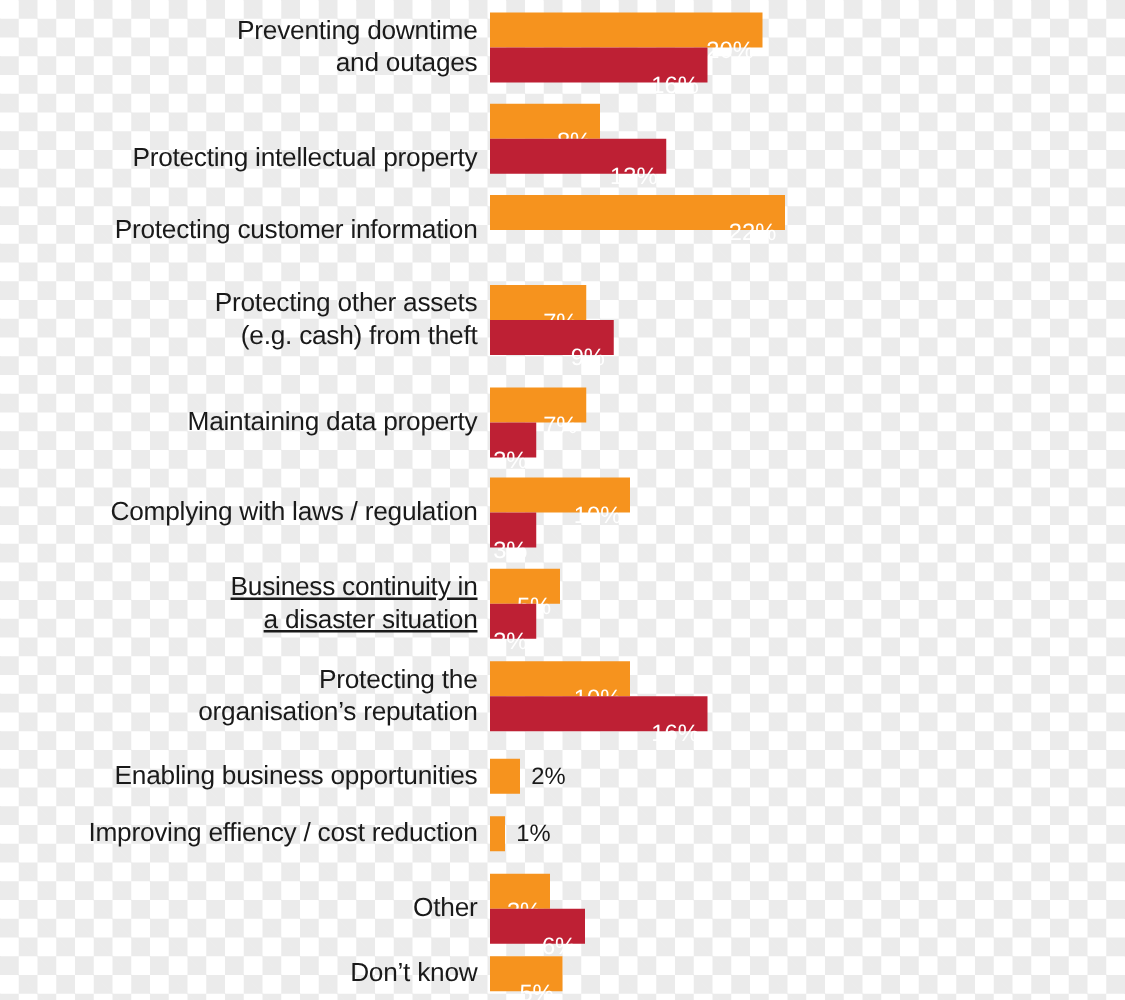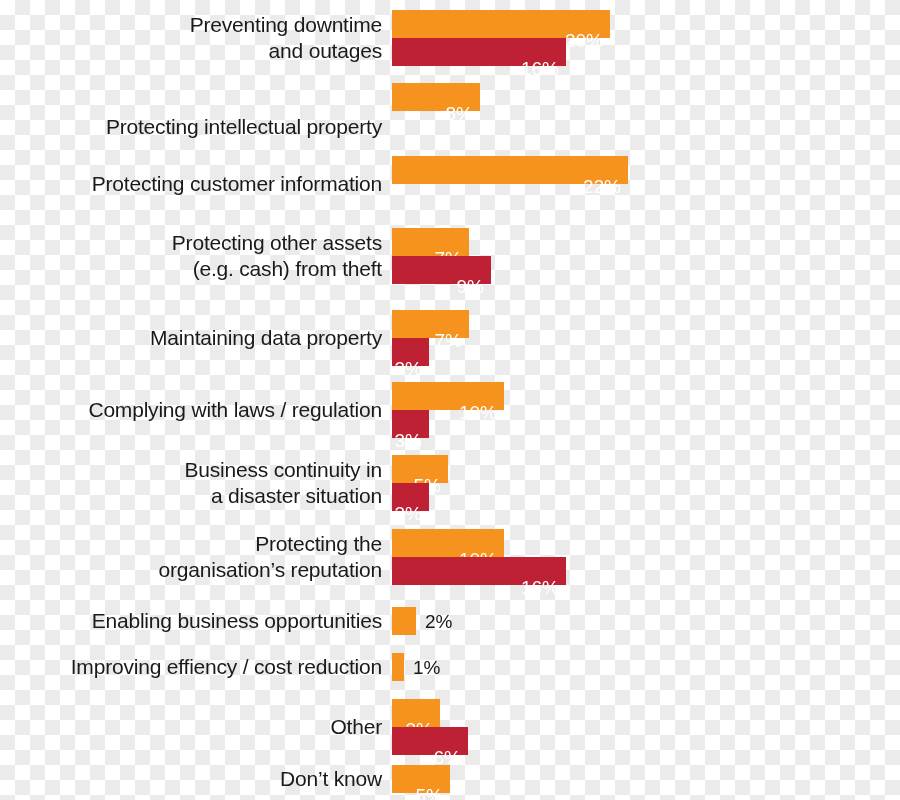--- a/index.html
+++ b/index.html
@@ -97,20 +97,23 @@
           <span class="bar-value-in">16%</span>
         </div>
       </div>
     </div>
     <div class="row" style="top: 83px;">
       <div class="row-label" style="top: 16px; height: 56px; display: flex; flex-direction: column; justify-content: center; align-items: flex-end;">Protecting intellectual property</div>
       <div class="bars">
         <div class="bar bar-orange" style="width: 88px;">
           <span class="bar-value-in">8%</span>
         </div>
+        <div class="bar bar-red" style="width: 141px;">
+          <span class="bar-value-in">13%</span>
+        </div>
       </div>
     </div>
     <div class="row" style="top: 156px;">
       <div class="row-label" style="top: 0px; height: 56px; display: flex; flex-direction: column; justify-content: center; align-items: flex-end;">Protecting customer information</div>
       <div class="bars">
         <div class="bar bar-orange" style="width: 236px;">
           <span class="bar-value-in">22%</span>
         </div>
       </div>
     </div>
@@ -142,21 +145,21 @@
       <div class="bars">
         <div class="bar bar-orange" style="width: 112px;">
           <span class="bar-value-in">10%</span>
         </div>
         <div class="bar bar-red" style="width: 37px;">
           <span class="bar-value-in">3%</span>
         </div>
       </div>
     </div>
     <div class="row" style="top: 455px;">
-      <div class="row-label" style="top: 0px; height: 56px; display: flex; flex-direction: column; justify-content: center; align-items: flex-end;">Business continuity in
+      <div class="row-label" style="top: 0px; height: 56px; display: flex; flex-direction: column; justify-content: center; align-items: flex-end; text-decoration: underline;">Business continuity in
 a disaster situation</div>
       <div class="bars">
         <div class="bar bar-orange" style="width: 56px;">
           <span class="bar-value-in">5%</span>
         </div>
         <div class="bar bar-red" style="width: 37px;">
           <span class="bar-value-in">3%</span>
         </div>
       </div>
     </div>

